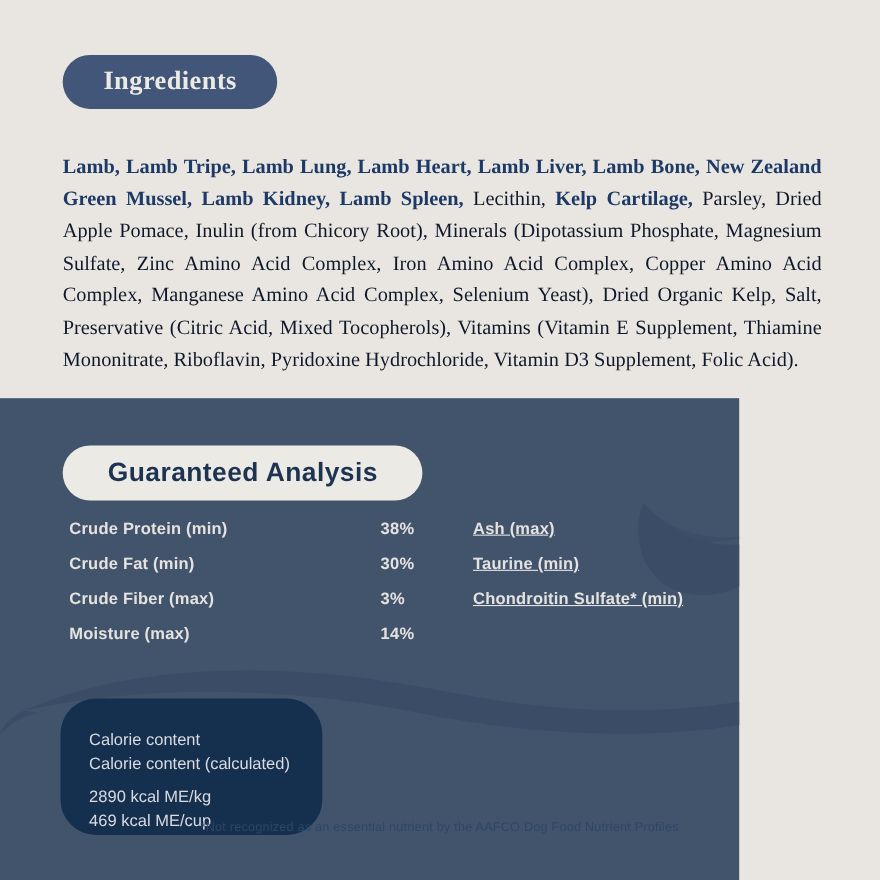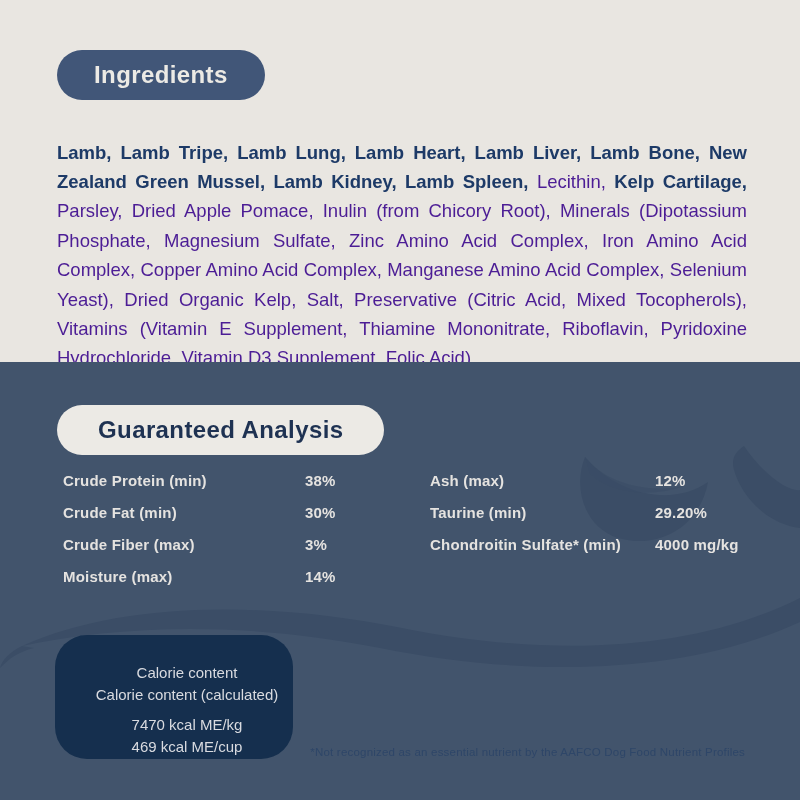--- a/index.html
+++ b/index.html
@@ -1,43 +1,43 @@
 <!DOCTYPE html>
 <html><head>
 <meta charset="utf-8">
 <style>
   html,body{margin:0;padding:0;}
   body{font-family:"Liberation Sans",sans-serif;}
   #canvas{position:relative;width:800px;height:800px;overflow:hidden;background:#e9e6e1;}
 
   
-  .top-section{position:absolute;left:0;top:0;width:800px;height:362px;background:#e9e6e1;}
+  .top-section{position:absolute;left:0;top:0;width:800px;height:362px;background:#e9e6e1;font-family:Liberation Serif, serif;}
   .pill{display:inline-block;border-radius:26px;font-weight:700;font-size:24px;letter-spacing:.4px;}
   .ingredients-pill{position:absolute;left:57px;top:50px;background:#415678;color:#eceae5;padding:11px 37px;}
   .ingredients-text{position:absolute;left:57px;top:119px;width:690px;text-align:justify;
     font-size:18.5px;line-height:29.4px;}
-  .seg{color:#4c1d95;font-weight:400;}
+  .seg{color:#0f172a;font-weight:400;}
   .seg.bold{color:#1d3a67;font-weight:700;}
 
   
-  .bottom-section{position:absolute;left:0;top:362px;width:800px;height:438px;background:#42546c;overflow:hidden;}
+  .bottom-section{position:absolute;left:0;top:362px;width:672px;height:438px;background:#42546c;overflow:hidden;}
   .swoosh-svg{position:absolute;left:0;top:40px;width:800px;height:320px;pointer-events:none;}
   .analysis-pill{position:absolute;left:57px;top:43px;background:#eceae5;color:#1e3252;padding:11px 41px;}
 
   .analysis-col{position:absolute;top:110px;color:#e5e3e0;font-size:15px;font-weight:700;letter-spacing:.2px;}
   .analysis-col.left{left:63px;width:340px;}
   .analysis-col.right{left:430px;width:340px;}
-  .analysis-row{display:flex;height:22px;margin-bottom:10px;}
+  .analysis-row{display:flex;height:22px;margin-bottom:10px;gap:41px;}
   .analysis-col.left .analysis-label{width:242px;}
-  .analysis-col.right .analysis-label{width:225px;}
+  .analysis-col.right .analysis-label{width:225px;text-decoration:underline;}
   .analysis-value{white-space:nowrap;}
 
   .calorie-box{position:absolute;left:55px;top:273px;width:238px;height:124px;background:#152f4e;
     border-radius:32px;color:#d9dbe0;font-size:15px;line-height:21.5px;box-sizing:border-box;
-    padding:27px 0 0 26px;text-align:center;}
+    padding:27px 0 0 26px;}
   .calorie-values{margin-top:9px;}
 
   .footnote{position:absolute;right:55px;bottom:42px;color:#2e4668;font-size:11.5px;letter-spacing:.2px;}
 </style>
 </head>
 <body>
 
 <div id="canvas">
 
   <section class="top-section">
@@ -115,21 +115,21 @@
 
     <div class="calorie-box">
       <div class="calorie-header">
 
           <div>Calorie content</div>
 
           <div>Calorie content (calculated)</div>
         </div>
       <div class="calorie-values">
 
-          <div>7470 kcal ME/kg</div>
+          <div>2890 kcal ME/kg</div>
 
           <div>469 kcal ME/cup</div>
         </div>
     </div>
 
     <div class="footnote">*Not recognized as an essential nutrient by the AAFCO Dog Food Nutrient Profiles</div>
   </section>
 </div>
 
 </body></html>

